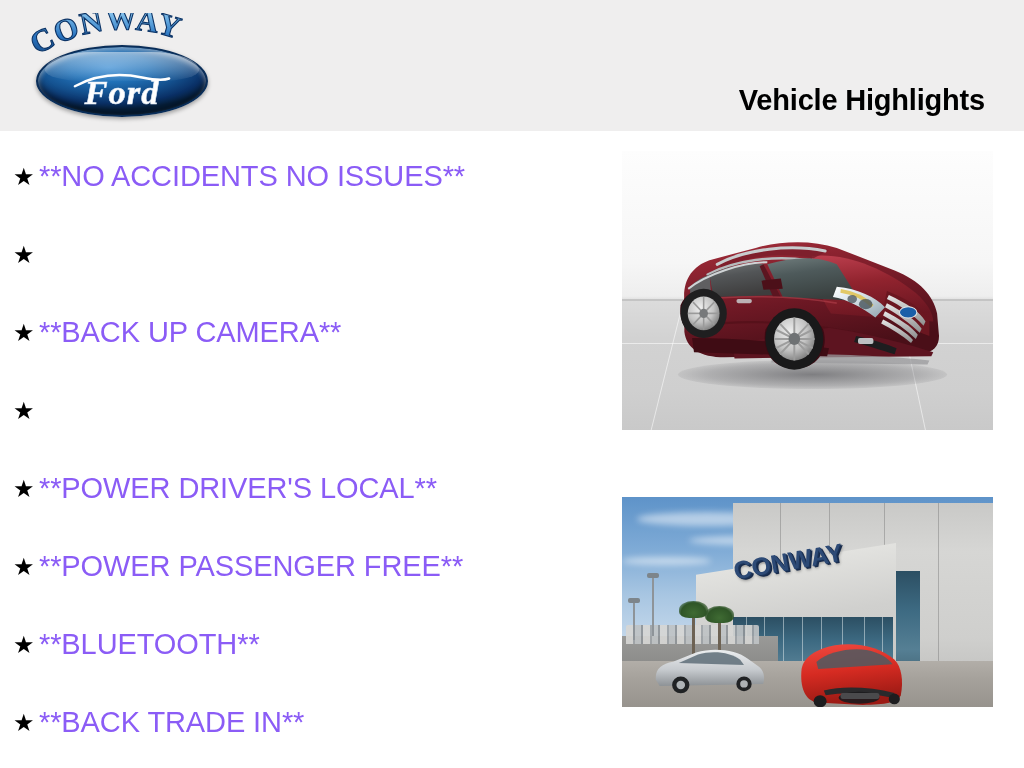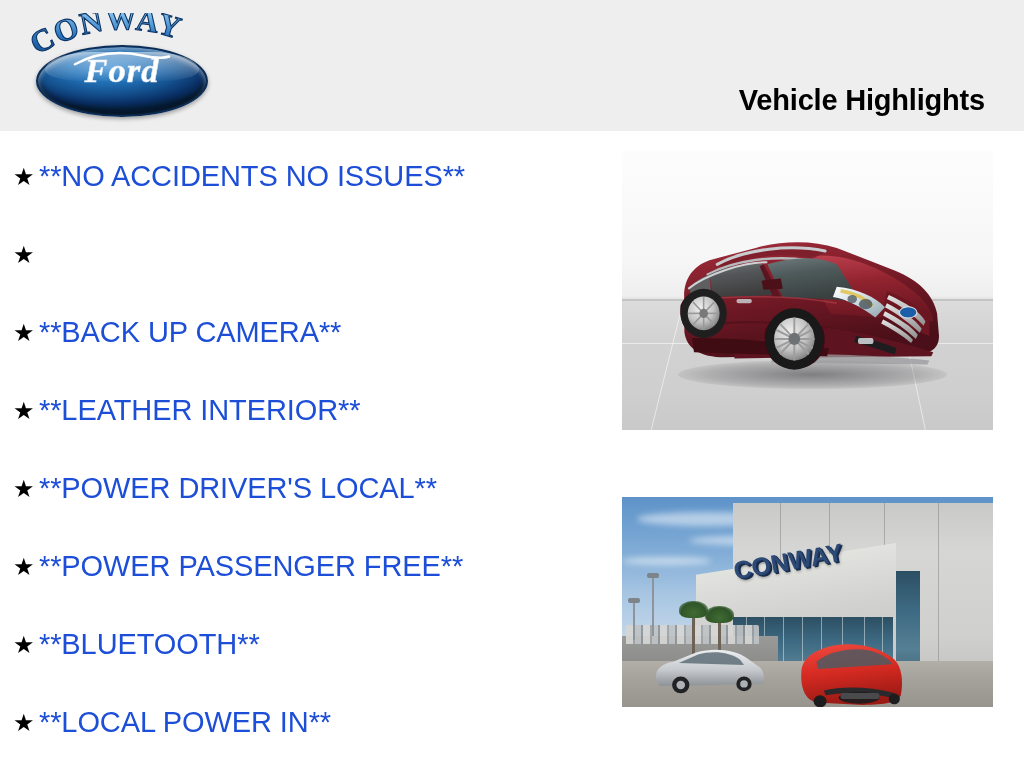--- a/index.html
+++ b/index.html
@@ -74,21 +74,21 @@
     left: 7px; top: 5px; right: 7px; bottom: 50%;
     border-radius: 50% 50% 40% 40% / 100% 100% 60% 60%;
     background: linear-gradient(to bottom, rgba(255,255,255,0.50), rgba(255,255,255,0.03));
     pointer-events: none;
   }
 
   .logo-ford {
     position: absolute;
     inset: 0;
     display: flex;
-    align-items: flex-start;
+    align-items: flex-end;
     justify-content: center;
     z-index: 4;
   }
 
   .logo-ford svg { display: block; }
 
   
   .page-title {
     position: absolute;
     right: 39px;
@@ -134,21 +134,21 @@
     width: 26px;
     font-size: 24px;
     line-height: 1;
     color: #000000;
     text-align: left;
   }
 
   .highlight-text {
     font-size: 29px;
     line-height: 1.1;
-    color: #1d4ed8;
+    color: #8b5cf6;
     white-space: nowrap;
     letter-spacing: -0.1px;
   }
 
   
   .media-col {
     position: absolute;
     left: 622px;
     top: 0;
     width: 372px;
@@ -398,41 +398,40 @@
         <span class="bullet-star">★</span>
       </li>
 
       <li class="highlight-item">
         <span class="bullet-star">★</span>
         <span class="highlight-text">**BACK UP CAMERA**</span>
       </li>
 
       <li class="highlight-item">
         <span class="bullet-star">★</span>
-        <span class="highlight-text">**LEATHER INTERIOR**</span>
       </li>
 
       <li class="highlight-item">
         <span class="bullet-star">★</span>
         <span class="highlight-text">**POWER DRIVER'S LOCAL**</span>
       </li>
 
       <li class="highlight-item">
         <span class="bullet-star">★</span>
         <span class="highlight-text">**POWER PASSENGER FREE**</span>
       </li>
 
       <li class="highlight-item">
         <span class="bullet-star">★</span>
         <span class="highlight-text">**BLUETOOTH**</span>
       </li>
 
       <li class="highlight-item">
         <span class="bullet-star">★</span>
-        <span class="highlight-text">**LOCAL POWER IN**</span>
+        <span class="highlight-text">**BACK TRADE IN**</span>
       </li>
     </ul>
 
     <div class="media-col">
 
       <div class="photo photo-vehicle">
         <div class="studio-floor">
           <div class="floor-line l1"></div>
           <div class="floor-line l2"></div>
           <div class="floor-line l3"></div>

